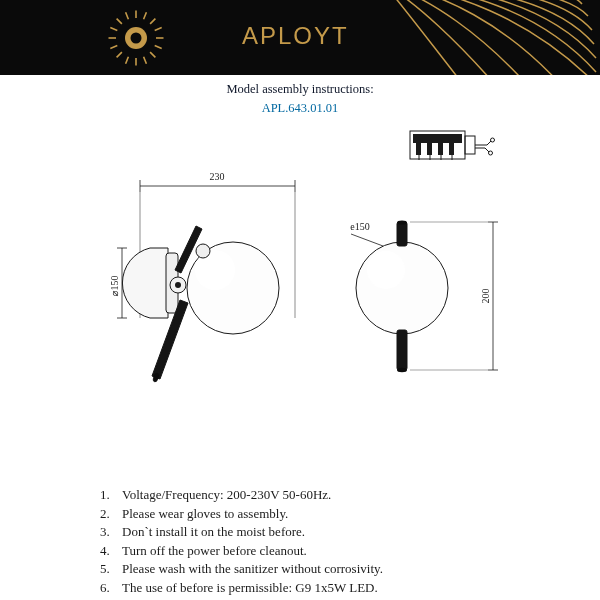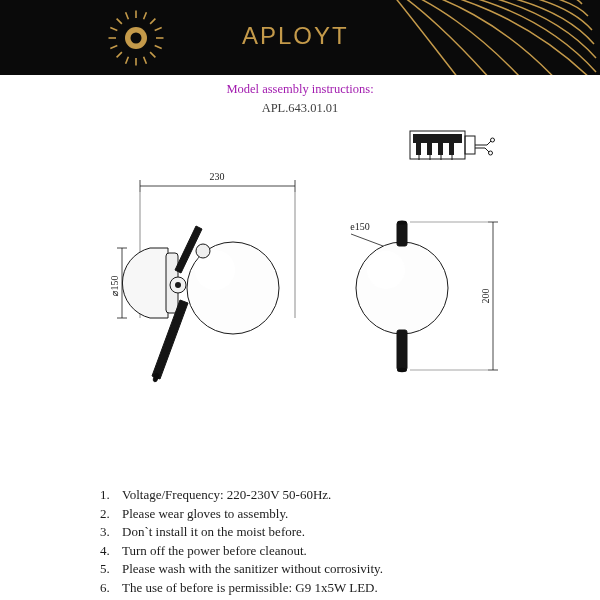--- a/index.html
+++ b/index.html
@@ -54,31 +54,31 @@
     height: 110px;
   }
   
   .title {
     position: absolute;
     top: 82px;
     left: 0;
     width: 600px;
     text-align: center;
     font-size: 12.5px;
-    color: #a21caf;
+    color: #0f172a;
     font-family: "Liberation Serif", serif;
   }
   .model {
     position: absolute;
     top: 101px;
     left: 0;
     width: 600px;
     text-align: center;
     font-size: 12.5px;
-    color: #404040;
+    color: #0369a1;
     font-family: "Liberation Serif", serif;
   }
   
   .drawings {
     position: absolute;
     left: 0;
     top: 118px;
     width: 600px;
     height: 300px;
   }
@@ -244,21 +244,21 @@
       <line x1="488" y1="252" x2="498" y2="252" stroke="#1b1b1b" stroke-width="0.8"></line>
       <line x1="410" y1="104" x2="488" y2="104" stroke="#1b1b1b" stroke-width="0.4"></line>
       <line x1="410" y1="252" x2="488" y2="252" stroke="#1b1b1b" stroke-width="0.4"></line>
       <text x="489" y="178" font-family="Liberation Serif, serif" font-size="10" fill="#1b1b1b" text-anchor="middle" transform="rotate(-90 489 178)">200</text>
     </g>
   </svg>
 
   <div class="instructions">
     <div class="ins-row">
       <span class="ins-num">1.</span>
-      <span class="ins-text">Voltage/Frequency: 220-230V 50-60Hz.</span>
+      <span class="ins-text">Voltage/Frequency: 200-230V 50-60Hz.</span>
     </div>
     <div class="ins-row">
       <span class="ins-num">2.</span>
       <span class="ins-text">Please wear gloves to assembly.</span>
     </div>
     <div class="ins-row">
       <span class="ins-num">3.</span>
       <span class="ins-text">Don`t install it on the moist before.</span>
     </div>
     <div class="ins-row">

